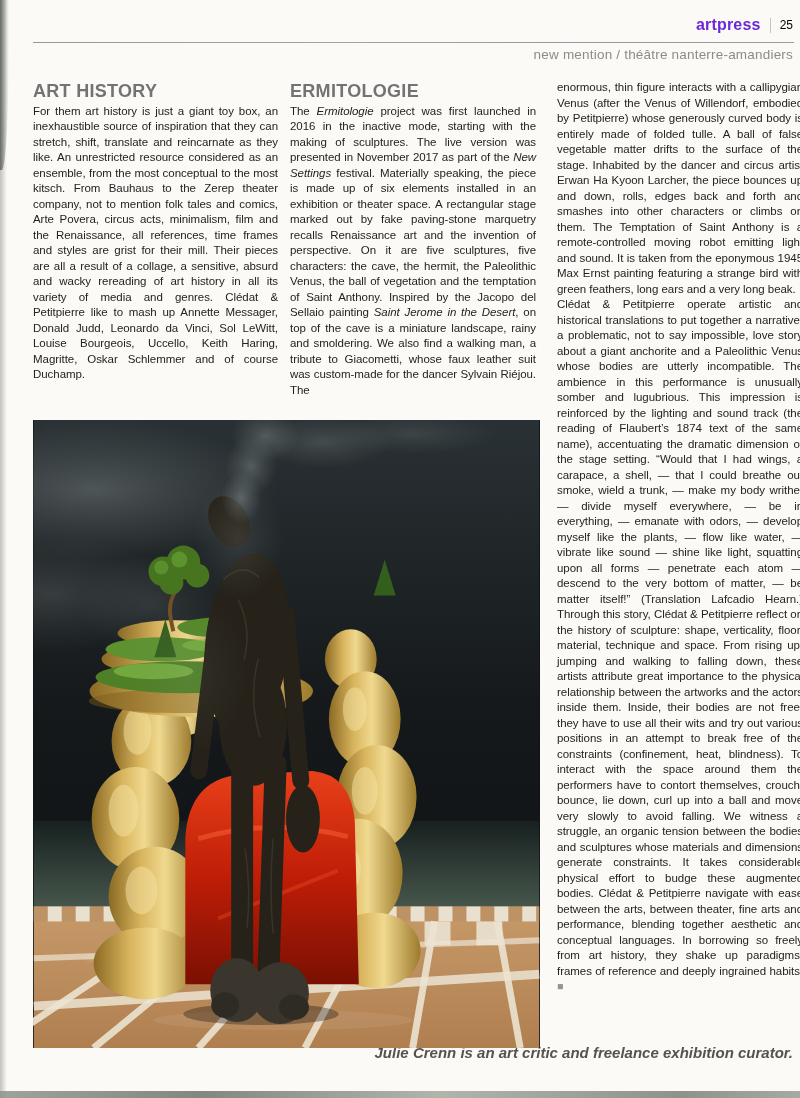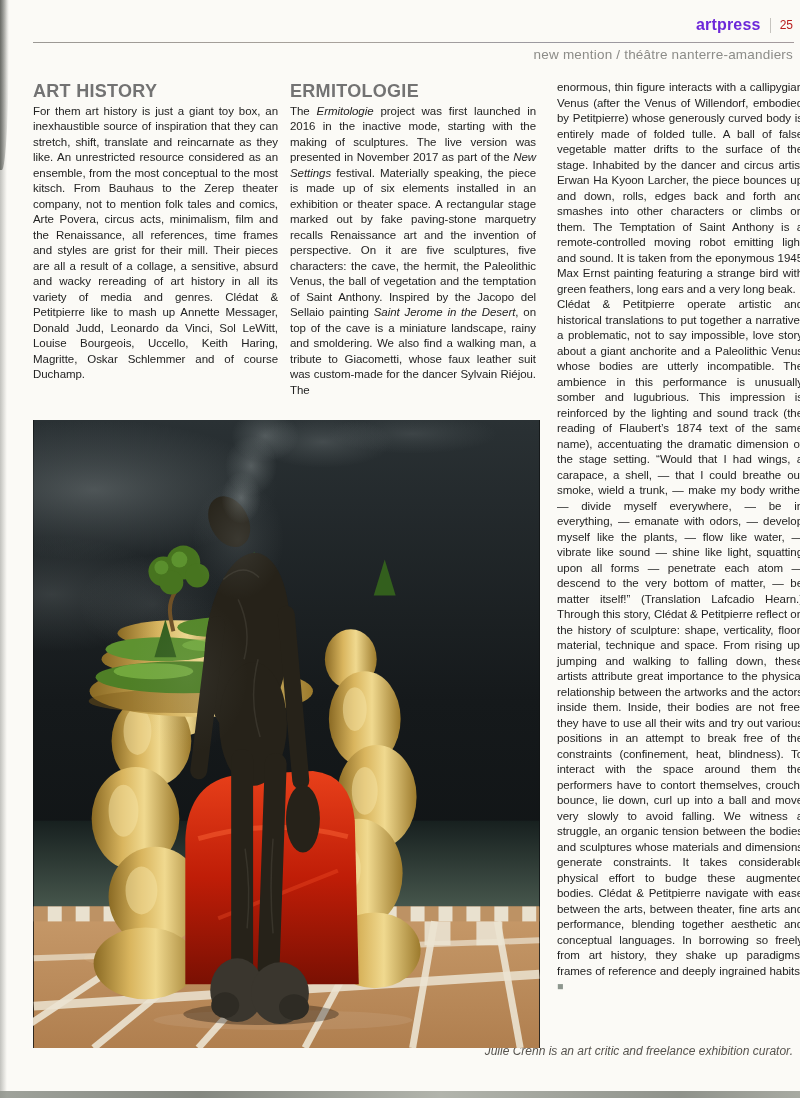--- a/index.html
+++ b/index.html
@@ -6,35 +6,35 @@
   .page{
     position:relative; width:800px; height:1098px; margin:0 auto;
     background:#fbfaf6; overflow:hidden;
     font-family:"Liberation Sans", sans-serif;
     -webkit-font-smoothing:antialiased;
   }
   
   .masthead-row{position:absolute; top:16px; right:7px; display:flex; align-items:center;}
   .masthead{font-size:16px; font-weight:bold; color:#6d28d9; letter-spacing:.2px;}
   .mast-div{width:1px; height:15px; background:#c6c4bf; margin:0 9px;}
-  .pageno{font-size:12px; color:#b91c1c;}
+  .pageno{font-size:12px; color:#000000;}
   .header-rule{position:absolute; top:42px; left:33px; right:6px; height:1px;
     background:linear-gradient(90deg,#9b9894,#a8a29c 40%,#9a98a0 70%,#a39a9c);}
   .section-line{position:absolute; top:47px; right:7px; font-size:13.5px; color:#8c8c88; letter-spacing:.2px;}
   
   .col{position:absolute; top:76px; width:245px; text-align:justify;
     font-size:11.5px; line-height:15.5px; color:#232323; letter-spacing:-.05px;}
   .col h2{font-size:18px; margin:8px 0 4px 0; letter-spacing:.3px; color:#737373;}
   .col p{margin:0;}
   #col1{left:33px;}
   #col2{left:290px; width:246px;}
   #col3{left:540px; width:246px; top:80px;margin-left:17px;}
   .translation{text-align:right; margin-top:0;}
   .endmark{color:#8d968e; font-size:10.5px;}
-  .bio{position:absolute; right:7px; top:1044px; font-style:italic; font-size:12px; color:#56534e;}
+  .bio{position:absolute; right:7px; top:1044px; font-style:italic; font-size:15px; color:#56534e;font-weight:bold;}
   
   .photo{position:absolute; left:33px; top:420px; width:507px; height:628px; background:#101314;}
   .photo svg{display:block;}
   
   .edge-left{position:absolute; left:0; top:0; width:7px; height:100%;
     background:linear-gradient(90deg, rgba(45,48,43,.28), rgba(45,48,43,0)); pointer-events:none;}
   .edge-left-top{position:absolute; left:0; top:0; width:9px; height:170px;
     background:linear-gradient(90deg, rgba(32,35,30,.55), rgba(32,35,30,0)); border-radius:0 0 80% 0; pointer-events:none;}
   .edge-bottom{position:absolute; left:0; bottom:0; width:100%; height:7px; opacity:.85;
     background:linear-gradient(90deg,#8f938b,#6f736b 25%,#a5a89f 55%,#7c8078 85%,#999c93); pointer-events:none;}

